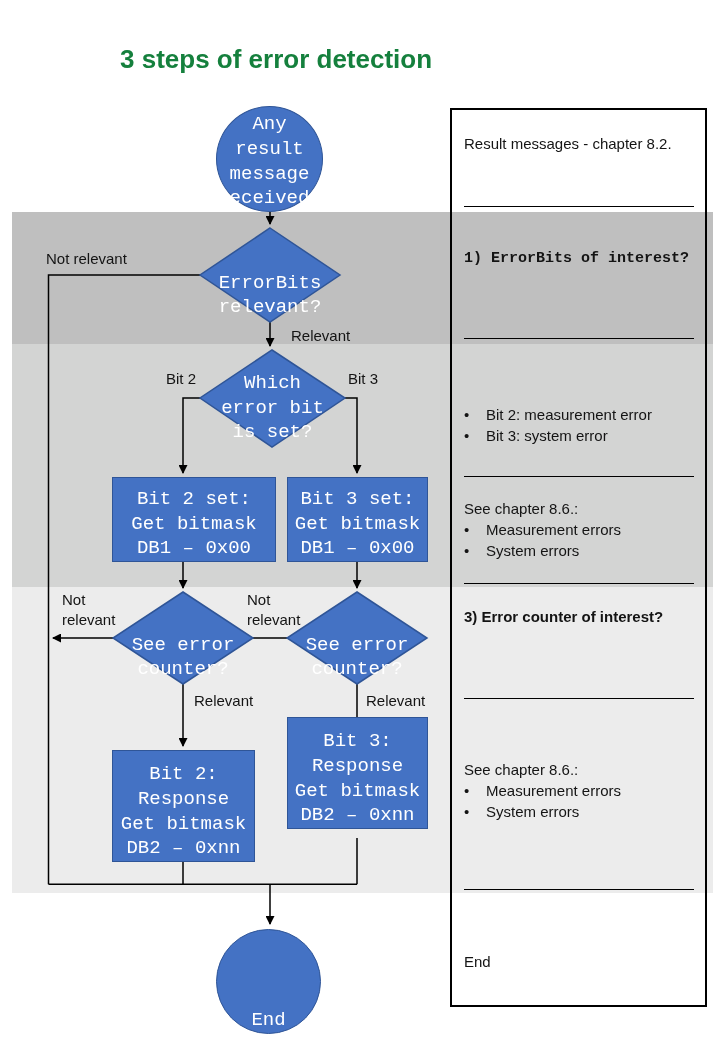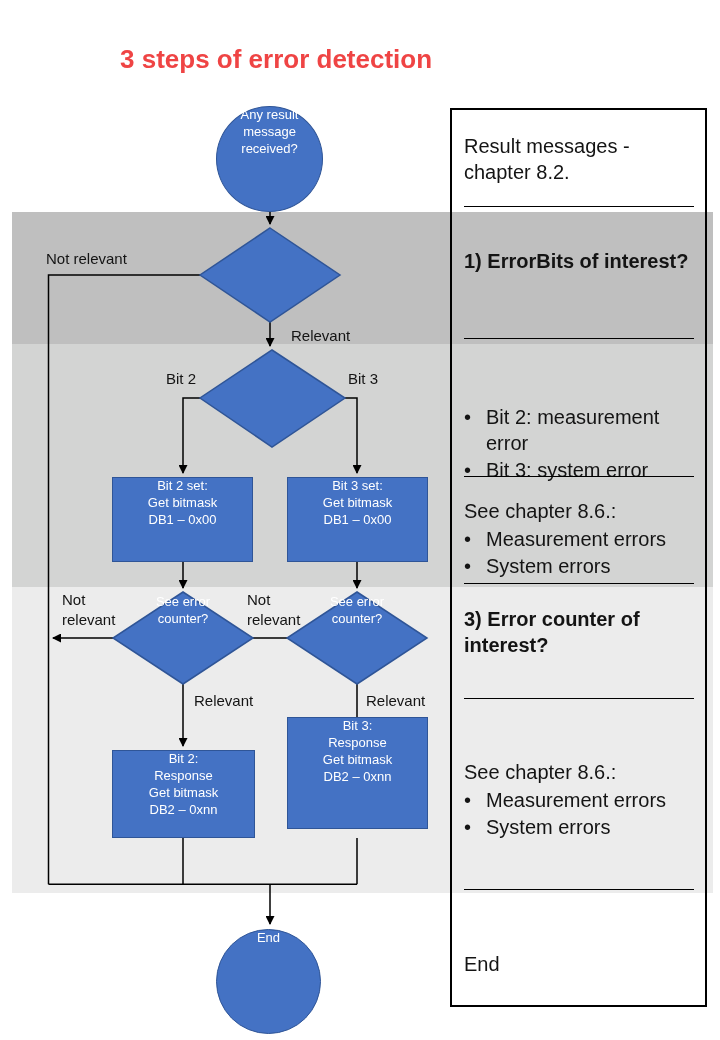--- a/index.html
+++ b/index.html
@@ -6,38 +6,38 @@
   .page{
     position:relative;width:720px;height:1040px;background:#ffffff;overflow:hidden;
     font-family:"Liberation Sans",sans-serif;color:#111;
   }
   
   .band{position:absolute;left:12px;width:701px;}
   .band1{background:var(--band1,#BFBFBF);}
   .band2{background:var(--band2,#D3D4D3);}
   .band3{background:var(--band3,#ECECEC);}
   
-  .title{position:absolute;left:120px;top:44px;font-size:26px;font-weight:bold;color:#ef4444;letter-spacing:0;}
+  .title{position:absolute;left:120px;top:44px;font-size:26px;font-weight:bold;color:#15803d;letter-spacing:0;}
   
   svg.layer{position:absolute;left:0;top:0;z-index:2;}
   .diamond{fill:var(--node-fill,#4472C4);stroke:var(--node-border,#2F5597);stroke-width:1.5;}
   .conn{stroke:var(--line,#000);stroke-width:1.5;fill:none;}
   
   .node{
-    position:absolute;z-index:3;display:flex;align-items:flex-start;justify-content:center;
-    text-align:center;color:#fff;font-size:13px;line-height:1.3;white-space:pre-line;
+    position:absolute;z-index:3;display:flex;align-items:flex-end;justify-content:center;
+    text-align:center;color:#fff;font-size:19px;line-height:1.3;white-space:pre-line;font-family:Liberation Mono, monospace;
   }
   .circle{background:var(--node-fill,#4472C4);border:1.5px solid var(--node-border,#2F5597);border-radius:50%;box-sizing:border-box;}
   .rectbox{background:var(--node-fill,#4472C4);border:1.5px solid var(--node-border,#2F5597);box-sizing:border-box;}
   .dtext{background:transparent;}
   
   .elabel{position:absolute;z-index:4;font-size:15px;color:#141414;white-space:pre-line;line-height:1.32;}
   
   .panel{position:absolute;left:450px;top:108px;width:257px;height:899px;border:2px solid #000;box-sizing:border-box;background:transparent;z-index:3;}
-  .panel .ptext{position:absolute;left:12px;right:12px;font-size:20px;line-height:1.28;color:#141414;}
+  .panel .ptext{position:absolute;left:12px;right:12px;font-size:15px;line-height:1.28;color:#141414;}
   .panel .phead{font-weight:bold;}
   .panel .sep{position:absolute;left:12px;width:230px;border-top:1.6px solid #000;}
   .bullet-row{display:flex;margin-top:2px;}
   .bullet-row .bullet{width:22px;flex:0 0 22px;}
 </style>
 </head>
 <body>
 
 <div class="page">
 
@@ -73,34 +73,39 @@
     <polygon class="diamond" points="270,228 340,275 270,322 200,275"></polygon>
     <polygon class="diamond" points="272,350 345,398 272,447 200,398"></polygon>
     <polygon class="diamond" points="183,592 253,638 183,684 113,638"></polygon>
     <polygon class="diamond" points="357,592 427,638 357,684 287,638"></polygon>
   </svg>
 
   <div class="node circle" style="left:216px;top:106px;width:107px;height:106px;"><span>Any result
 message
 received?</span></div>
 
+  <div class="node dtext" style="left:200px;top:230px;width:140px;height:90px;">ErrorBits
+relevant?</div>
+  <div class="node dtext" style="left:201px;top:352px;width:143px;height:93px;">Which
+error bit
+is set?</div>
 
-  <div class="node rectbox" style="left:112px;top:477px;width:141px;height:85px;">Bit 2 set:
+  <div class="node rectbox" style="left:112px;top:477px;width:164px;height:85px;">Bit 2 set:
 Get bitmask
 DB1 – 0x00</div>
   <div class="node rectbox" style="left:287px;top:477px;width:141px;height:85px;">Bit 3 set:
 Get bitmask
 DB1 – 0x00</div>
 
   <div class="node dtext" style="left:113px;top:594px;width:140px;height:88px;">See error
 counter?</div>
   <div class="node dtext" style="left:287px;top:594px;width:140px;height:88px;">See error
 counter?</div>
 
-  <div class="node rectbox" style="left:112px;top:750px;width:143px;height:88px;">Bit 2:
+  <div class="node rectbox" style="left:112px;top:750px;width:143px;height:112px;">Bit 2:
 Response
 Get bitmask
 DB2 – 0xnn</div>
   <div class="node rectbox" style="left:287px;top:717px;width:141px;height:112px;">Bit 3:
 Response
 Get bitmask
 DB2 – 0xnn</div>
 
   <div class="node circle" style="left:216px;top:929px;width:105px;height:105px;"><span>End</span></div>
 
@@ -112,21 +117,21 @@
 relevant</div>
   <div class="elabel" style="left:247px;top:590px;">Not
 relevant</div>
   <div class="elabel" style="left:194px;top:691px;">Relevant</div>
   <div class="elabel" style="left:366px;top:691px;">Relevant</div>
 
   <div class="panel">
     <div class="ptext" style="top:24px;">Result messages - chapter 8.2.</div>
     <div class="sep" style="top:96px;"></div>
 
-    <div class="ptext phead" style="top:139px;">1) ErrorBits of interest?</div>
+    <div class="ptext phead" style="top:139px;font-family:Liberation Mono, monospace;">1) ErrorBits of interest?</div>
     <div class="sep" style="top:228px;"></div>
 
     <div class="ptext" style="top:293px;">
       <div class="bullet-row">
         <span class="bullet">•</span>
         <span>Bit 2: measurement error</span>
       </div>
       <div class="bullet-row">
         <span class="bullet">•</span>
         <span>Bit 3: system error</span>

